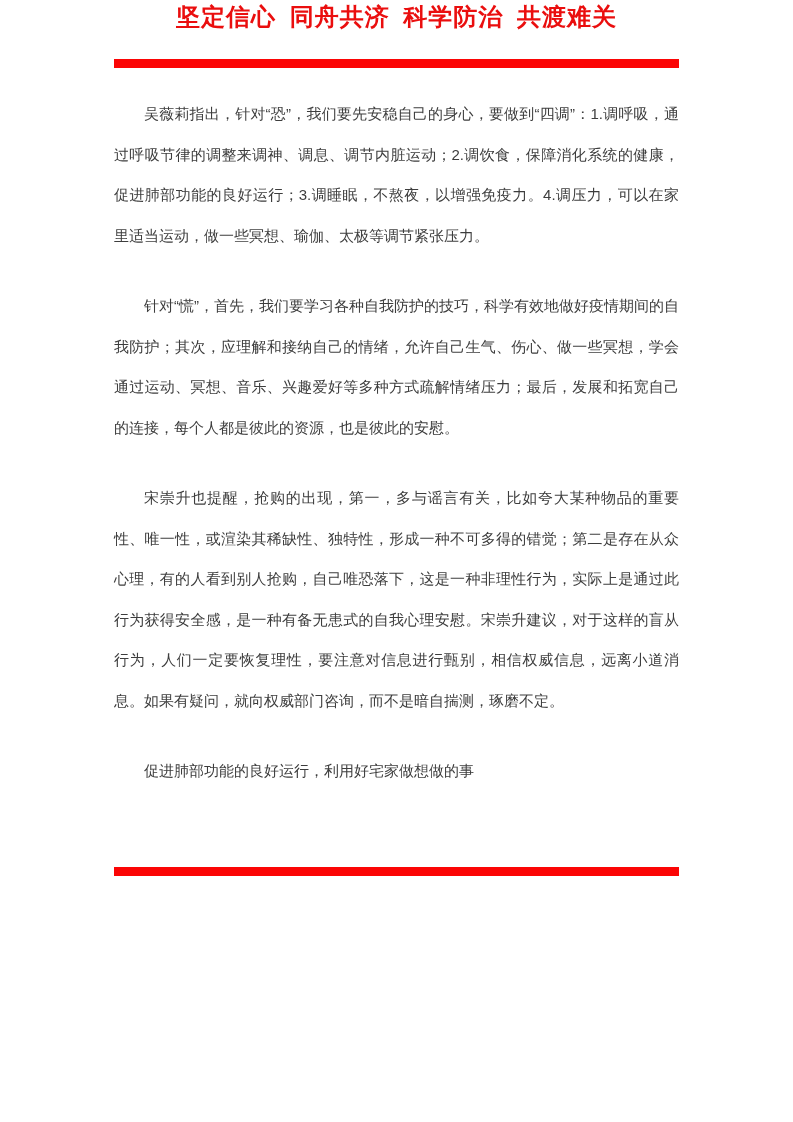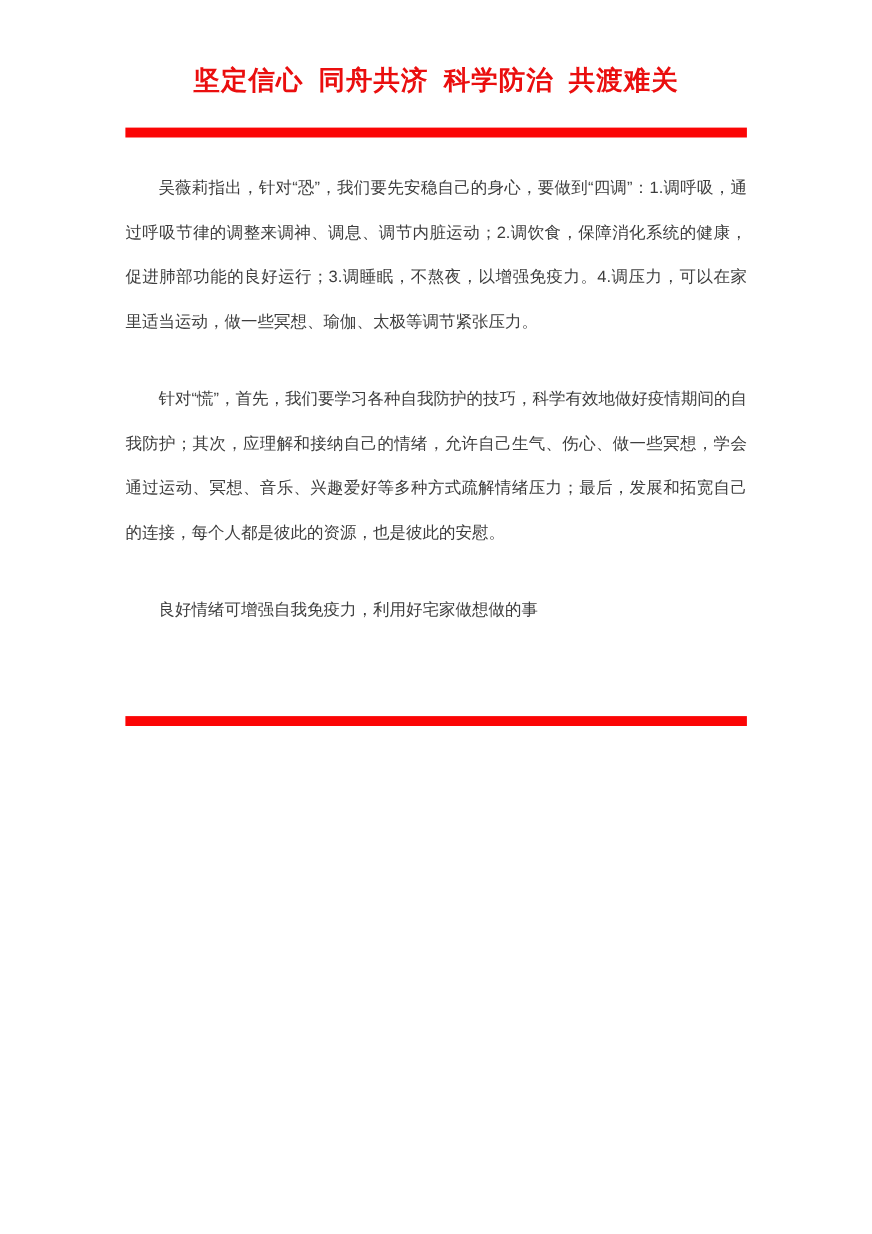--- a/index.html
+++ b/index.html
@@ -21,21 +21,20 @@
     width: 793px;
     height: 1122px;
     background: var(--page-background);
     position: relative;
   }
   .content {
     margin: 0 114px;
     width: 565px;
   }
   .doc-title {
-    padding-top: 57px;
     font-size: 24px;
     line-height: 33px;
     font-weight: bold;
     color: var(--title-red);
     text-align: center;
     letter-spacing: 1px;
     word-spacing: 6px;
     white-space: nowrap;
   }
   .rule {
@@ -62,18 +61,19 @@
 
 <div class="page">
   <div class="content">
     <h1 class="doc-title">坚定信心 同舟共济 科学防治 共渡难关</h1>
 
     <div class="rule rule-top"></div>
 
     <div class="doc-body">
       <p>吴薇莉指出，针对“恐”，我们要先安稳自己的身心，要做到“四调”：1.调呼吸，通过呼吸节律的调整来调神、调息、调节内脏运动；2.调饮食，保障消化系统的健康，促进肺部功能的良好运行；3.调睡眠，不熬夜，以增强免疫力。4.调压力，可以在家里适当运动，做一些冥想、瑜伽、太极等调节紧张压力。</p>
       <p>针对“慌”，首先，我们要学习各种自我防护的技巧，科学有效地做好疫情期间的自我防护；其次，应理解和接纳自己的情绪，允许自己生气、伤心、做一些冥想，学会通过运动、冥想、音乐、兴趣爱好等多种方式疏解情绪压力；最后，发展和拓宽自己的连接，每个人都是彼此的资源，也是彼此的安慰。</p>
-      <p>良好情绪可增强自我免疫力，利用好宅家做想做的事</p>
+      <p>宋崇升也提醒，抢购的出现，第一，多与谣言有关，比如夸大某种物品的重要性、唯一性，或渲染其稀缺性、独特性，形成一种不可多得的错觉；第二是存在从众心理，有的人看到别人抢购，自己唯恐落下，这是一种非理性行为，实际上是通过此行为获得安全感，是一种有备无患式的自我心理安慰。宋崇升建议，对于这样的盲从行为，人们一定要恢复理性，要注意对信息进行甄别，相信权威信息，远离小道消息。如果有疑问，就向权威部门咨询，而不是暗自揣测，琢磨不定。</p>
+      <p>促进肺部功能的良好运行，利用好宅家做想做的事</p>
     </div>
 
     <div class="rule rule-bottom"></div>
   </div>
 </div>
 
 </body></html>

